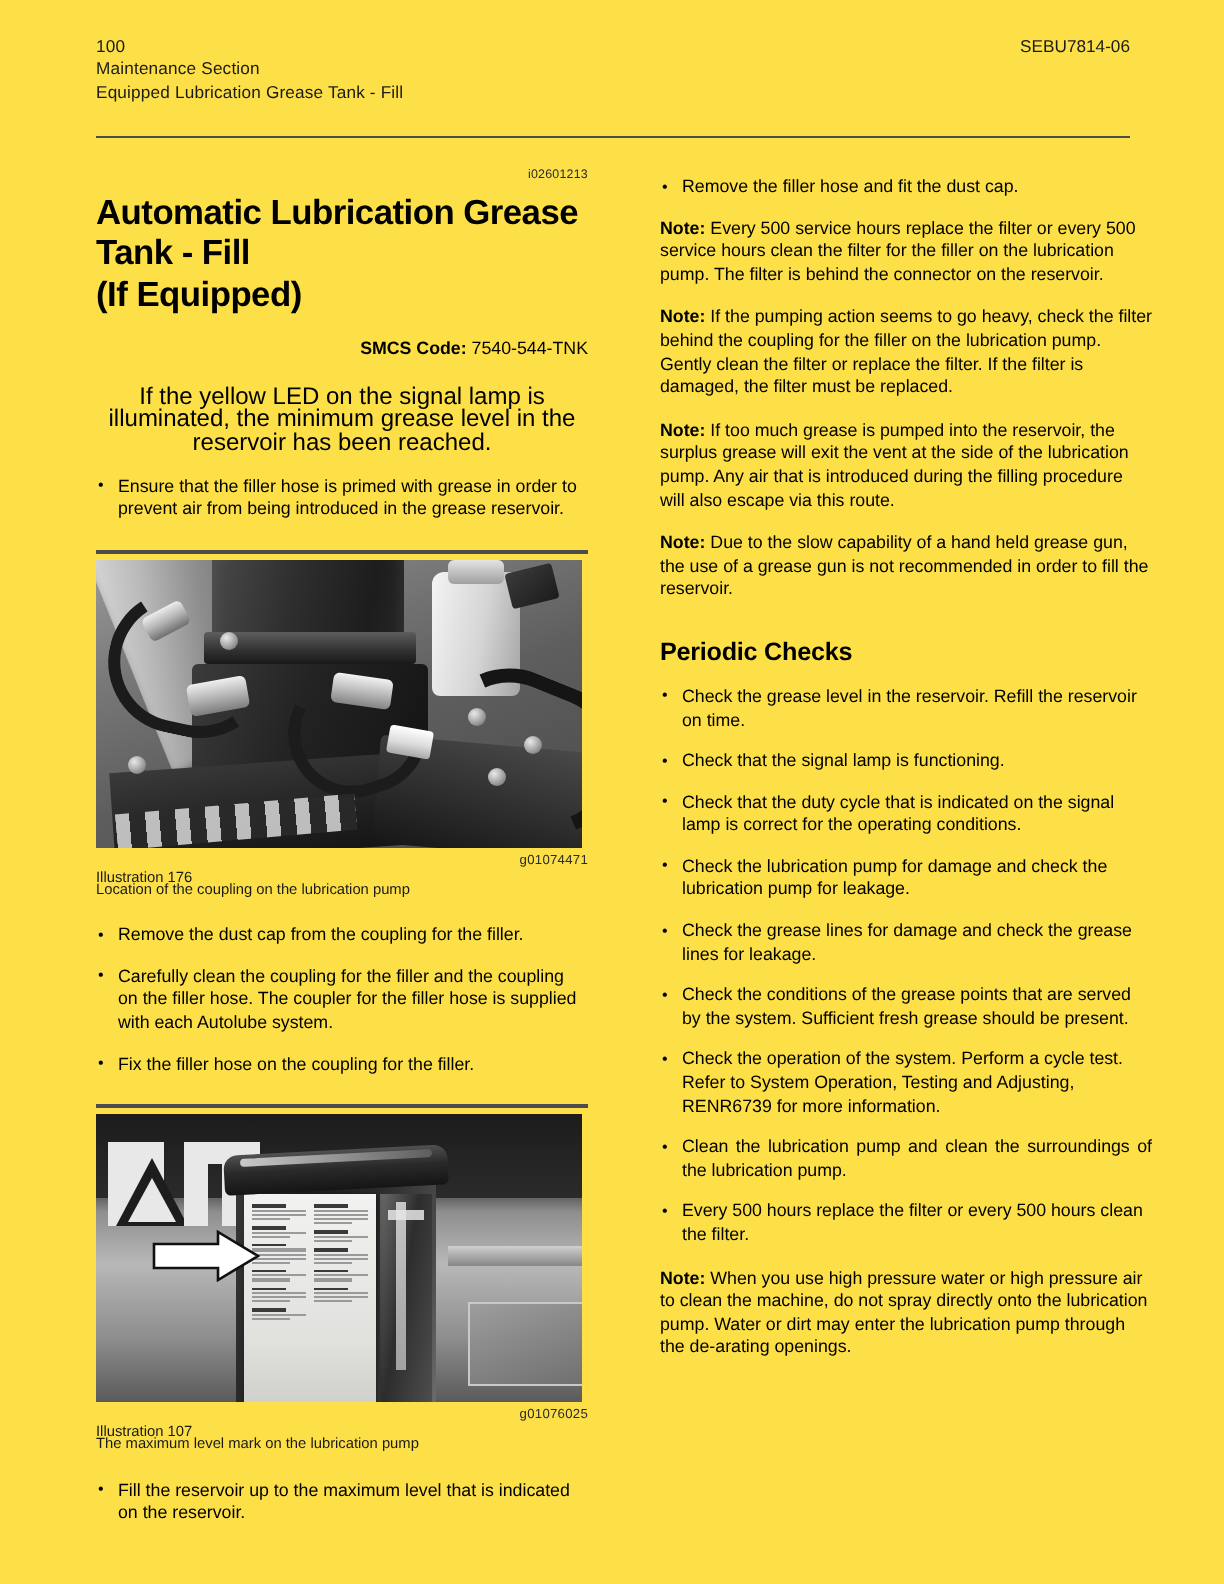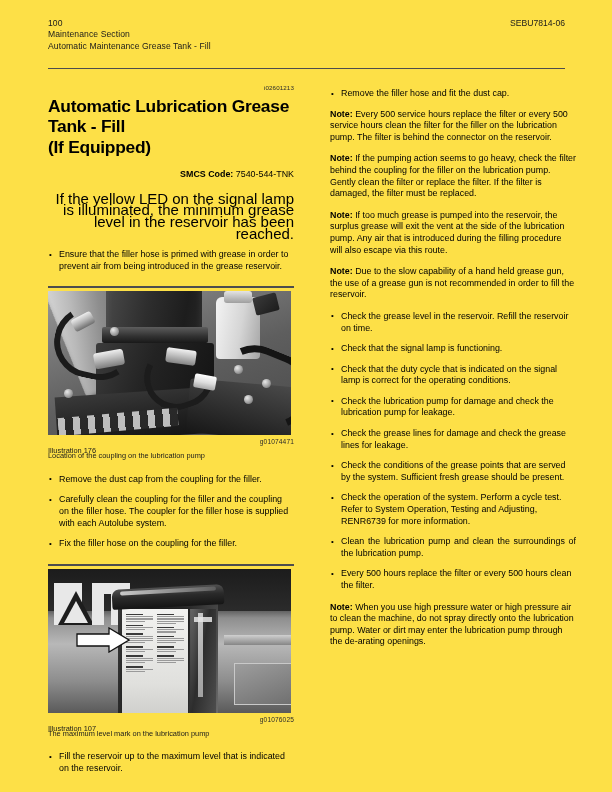--- a/index.html
+++ b/index.html
@@ -91,24 +91,24 @@
     color: #000;
   }
   .smcs {
     font-size: 8.9px;
     line-height: 11.6px;
     margin: 0 0 12px 0;
     text-align: right;
   }
   .smcs b { font-weight: bold; }
   p.body {
-    font-size: 15px;
+    font-size: 12px;
     line-height: 11.6px;
     margin: 0 0 10px 0;
-    text-align: right;
+    text-align: center;
   }
   p.note { margin: 0 0 10px 0; font-size: 8.9px; line-height: 11.6px; }
   p.note b { font-weight: bold; }
 
   ul.bullets {
     list-style: none;
     margin: 4px 0 9px 0;
     padding: 0;
   }
   ul.bullets li {
@@ -345,21 +345,21 @@
 </style>
 </head>
 <body>
 
 <div class="page">
 
   <div class="runhead">
     <div class="runhead-left">
       <span class="pgnum">100</span>
       <span class="sec">Maintenance Section</span>
-      <span class="topic">Automatic Maintenance Grease Tank - Fill</span>
+      <span class="topic">Equipped Lubrication Grease Tank - Fill</span>
     </div>
     <div class="runhead-right">SEBU7814-06</div>
   </div>
   <div class="head-rule"></div>
 
   <div class="col col-left">
 
     <div class="docid">i02601213</div>
 
     <h1 class="title">
@@ -545,20 +545,21 @@
     </p>
 
     <p class="note">
       <b>Note:</b><span> If too much grease is pumped into the reservoir, the surplus grease will exit the vent at the side of the lubrication pump. Any air that is introduced during the filling procedure will also escape via this route.</span>
     </p>
 
     <p class="note">
       <b>Note:</b><span> Due to the slow capability of a hand held grease gun, the use of a grease gun is not recommended in order to fill the reservoir.</span>
     </p>
 
+    <h2 class="subhead">Periodic Checks</h2>
 
     <ul class="bullets">
       <li>Check the grease level in the reservoir. Refill the reservoir on time.</li>
       <li>Check that the signal lamp is functioning.</li>
       <li>Check that the duty cycle that is indicated on the signal lamp is correct for the operating conditions.</li>
       <li>Check the lubrication pump for damage and check the lubrication pump for leakage.</li>
       <li>Check the grease lines for damage and check the grease lines for leakage.</li>
       <li>Check the conditions of the grease points that are served by the system. Sufficient fresh grease should be present.</li>
       <li>Check the operation of the system. Perform a cycle test. Refer to System Operation, Testing and Adjusting, RENR6739 for more information.</li>
       <li class="just">Clean the lubrication pump and clean the surroundings of the lubrication pump.</li>

